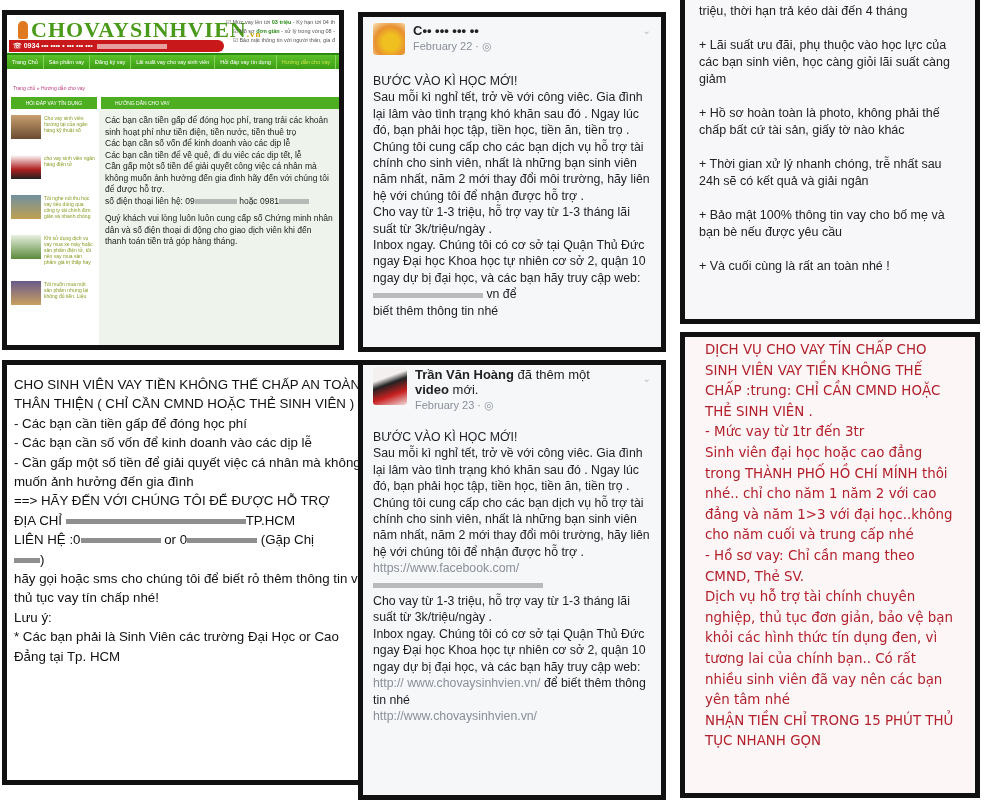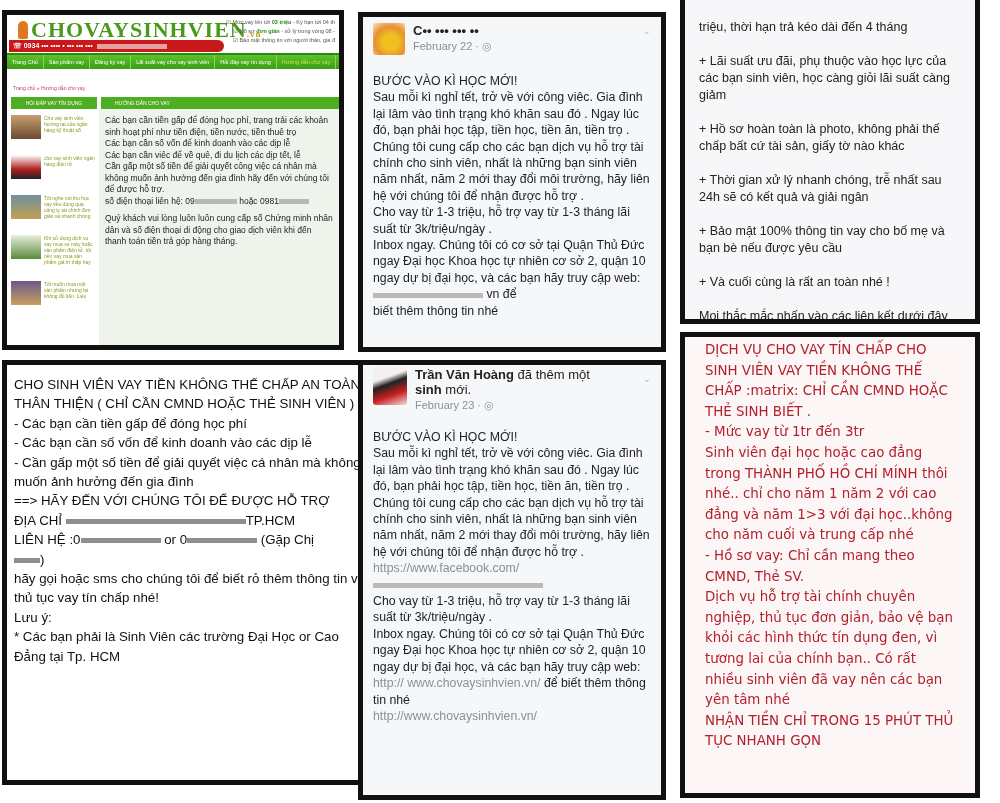--- a/index.html
+++ b/index.html
@@ -43,21 +43,21 @@
   .fb-head { display: flex; gap: 8px; padding: 6px 10px 0 10px; height: 50px; position: relative; }
   .fb-avatar { width: 32px; height: 32px; border-radius: 3px; flex: none; }
   .fb-name { font-size: 13px; font-weight: bold; color: #222; line-height: 15px; }
   .fb-name .light { font-weight: normal; }
   .fb-date { font-size: 11px; color: #8a8f99; margin-top: 2px; }
   .chev { position: absolute; right: 10px; top: 8px; font-size: 10px; color: #bbb; }
   .fb-body { padding: 6px 10px; font-size: 12.3px; line-height: 16.4px; color: #1c1e21; }
   .fb-link { color: #8a8f99; }
 
   
-  .p3 .body { padding: 20px 14px; font-size: 12.5px; line-height: 17px; color: #222; }
+  .p3 .body { padding: 4px 14px; font-size: 12.5px; line-height: 17px; color: #222; }
   .p3 .body p { margin-bottom: 17px; }
   .p4 .body { padding: 10px 7px; font-size: 13.3px; line-height: 19.4px; color: #111; }
   .p6 .body { padding: 3px 20px; font-size: 14.2px; line-height: 20.6px; color: #b2202c; font-family: "DejaVu Sans", sans-serif; font-size: 13.4px; }
 </style>
 </head>
 <body>
 
 <div class="panel p1">
   <div class="site-head">
     <div class="logo"><span class="logo-icon"></span><span>CHOVAYSINHVIEN</span><span class="logo-tld">.vn</span></div>
@@ -101,21 +101,21 @@
           <div class="side-txt" style="height:30px;overflow:hidden">Khi sử dụng dịch vụ vay mua xe máy hoặc sản phẩm điện tử, tôi nên vay mua sản phẩm giá trị thấp hay mua đồ đắt tiền để khoản vay an toàn? Làm sao để c</div>
         </div>
       <div class="side-item">
           <div class="thumb" style="background:linear-gradient(#6a5a8a,#c8a060)"></div>
           <div class="side-txt">Tôi muốn mua một sản phẩm nhưng lại không đủ tiền. Liệu</div>
         </div>
     </div>
     <div class="article">
       <div class="art-p">Các bạn cần tiền gấp để đóng học phí, trang trải các khoản sinh hoạt phí như tiền điện, tiền nước, tiền thuê trọ</div>
       <div class="art-p">Các bạn cần số vốn để kinh doanh vào các dịp lễ</div>
-      <div class="art-p">Các bạn cần viêc để về quê, đi du lịch các dịp tết, lễ</div>
+      <div class="art-p">Các bạn cần tiền để về quê, đi du viêc các dịp tết, lễ</div>
       <div class="art-p">Cần gấp một số tiền để giải quyết công việc cá nhân mà không muốn ảnh hưởng đến gia đình hãy đến với chúng tôi để được hỗ trợ.</div>
       <div class="art-p"><span>số điện thoại liên hệ: 09</span><span class="blur" style="width:42px"></span> <span>hoặc 0981</span><span class="blur" style="width:30px"></span></div>
       <div class="art-p art-gap">Quý khách vui lòng luôn luôn cung cấp số Chứng minh nhân dân và số điện thoại di động cho giao dịch viên khi đến thanh toán tiền trả góp hàng tháng.</div>
     </div>
   </div>
 </div>
 
 <div class="panel p2">
   <div class="fb-head">
     <div class="fb-avatar" style="background:radial-gradient(circle at 55% 60%,#f0c020 30%,#e89030 60%,#f8e8c0)"></div>
@@ -135,21 +135,20 @@
 </div>
 
 <div class="panel p3">
   <div class="body">
     <p>triệu, thời hạn trả kéo dài đến 4 tháng</p>
     <p>+ Lãi suất ưu đãi, phụ thuộc vào học lực của các bạn sinh viên, học càng giỏi lãi suất càng giảm</p>
     <p>+ Hồ sơ hoàn toàn là photo, không phải thế chấp bất cứ tài sản, giấy tờ nào khác</p>
     <p>+ Thời gian xử lý nhanh chóng, trễ nhất sau 24h sẽ có kết quả và giải ngân</p>
     <p>+ Bảo mật 100% thông tin vay cho bố mẹ và bạn bè nếu được yêu cầu</p>
     <p>+ Và cuối cùng là rất an toàn nhé !</p>
-    <p>Mọi thắc mắc nhấn vào các liên kết dưới đây chovaysinhvien.vn</p>
   </div>
 </div>
 
 <div class="panel p4">
   <div class="body">
     <div>CHO SINH VIÊN VAY TIỀN KHÔNG THẾ CHẤP AN TOÀN – THÂN THIỆN ( CHỈ CẦN CMND HOẶC THẺ SINH VIÊN )</div>
     <div>- Các bạn cần tiền gấp để đóng học phí</div>
     <div>- Các bạn cần số vốn để kinh doanh vào các dịp lễ</div>
     <div>- Cần gấp một số tiền để giải quyết việc cá nhân mà không muốn ảnh hưởng đến gia đình</div>
     <div>==&gt; HÃY ĐẾN VỚI CHÚNG TÔI ĐỂ ĐƯỢC HỖ TRỢ</div>
@@ -159,38 +158,38 @@
     <div>hãy gọi hoặc sms cho chúng tôi để biết rỏ thêm thông tin và thủ tục vay tín chấp nhé!</div>
     <div>Lưu ý:</div>
     <div>* Các bạn phải là Sinh Viên các trường Đại Học or Cao Đẳng tại Tp. HCM</div>
   </div>
 </div>
 
 <div class="panel p5">
   <div class="fb-head" style="height:58px;padding-top:2px">
     <div class="fb-avatar" style="width:34px;height:38px;background:linear-gradient(160deg,#f5f0f0 30%,#222 45%,#c82020 70%,#f0e0e0)"></div>
     <div>
-      <div class="fb-name"><span>Trần Văn Hoàng</span> <span class="light">đã thêm một</span><br><span>sinh</span> <span class="light">mới.</span></div>
+      <div class="fb-name"><span>Trần Văn Hoàng</span> <span class="light">đã thêm một</span><br><span>video</span> <span class="light">mới.</span></div>
       <div class="fb-date">February 23 · ◎</div>
     </div>
     <span class="chev">⌄</span>
   </div>
   <div class="fb-body">
     <div>BƯỚC VÀO KÌ HỌC MỚI!</div>
     <div>Sau mỗi kì nghỉ tết, trở về với công viêc. Gia đình lại lâm vào tình trạng khó khăn sau đó . Ngay lúc đó, bạn phải học tập, tiền học, tiền ăn, tiền trọ . Chúng tôi cung cấp cho các bạn dịch vụ hỗ trợ tài chính cho sinh viên, nhất là những bạn sinh viên năm nhất, năm 2 mới thay đổi môi trường, hãy liên hệ với chúng tôi để nhận được hỗ trợ .</div>
     <div class="fb-link">https://www.facebook.com/</div>
     <div><span class="blur" style="width:170px"></span></div>
     <div>Cho vay từ 1-3 triệu, hỗ trợ vay từ 1-3 tháng lãi suất từ 3k/triệu/ngày .</div>
     <div><span>Inbox ngay. Chúng tôi có cơ sở tại Quận Thủ Đức ngay Đại học Khoa học tự nhiên cơ sở 2, quận 10 ngay dự bị đại học, và các bạn hãy truy cập web:</span> <span class="fb-link">http:// www.chovaysinhvien.vn/</span> <span>để biết thêm thông tin nhé</span></div>
     <div class="fb-link">http://www.chovaysinhvien.vn/</div>
   </div>
 </div>
 
 <div class="panel p6">
   <div class="body">
-    <div>DỊCH VỤ CHO VAY TÍN CHẤP CHO SINH VIÊN VAY TIỀN KHÔNG THẾ CHẤP :matrix: CHỈ CẦN CMND HOẶC THẺ SINH BIẾT .</div>
+    <div>DỊCH VỤ CHO VAY TÍN CHẤP CHO SINH VIÊN VAY TIỀN KHÔNG THẾ CHẤP :trung: CHỈ CẦN CMND HOẶC THẺ SINH VIÊN .</div>
     <div>- Mức vay từ 1tr đến 3tr</div>
     <div>Sinh viên đại học hoặc cao đẳng trong THÀNH PHỐ HỒ CHÍ MÍNH thôi nhé.. chỉ cho năm 1 năm 2 với cao đẳng và năm 1&gt;3 với đại học..không cho năm cuối và trung cấp nhé</div>
     <div>- Hồ sơ vay: Chỉ cần mang theo CMND, Thẻ SV.</div>
     <div>Dịch vụ hỗ trợ tài chính chuyên nghiệp, thủ tục đơn giản, bảo vệ bạn khỏi các hình thức tín dụng đen, vì tương lai của chính bạn.. Có rất nhiều sinh viên đã vay nên các bạn yên tâm nhé</div>
     <div>NHẬN TIỀN CHỈ TRONG 15 PHÚT THỦ TỤC NHANH GỌN</div>
   </div>
 </div>
 
 </body></html>

